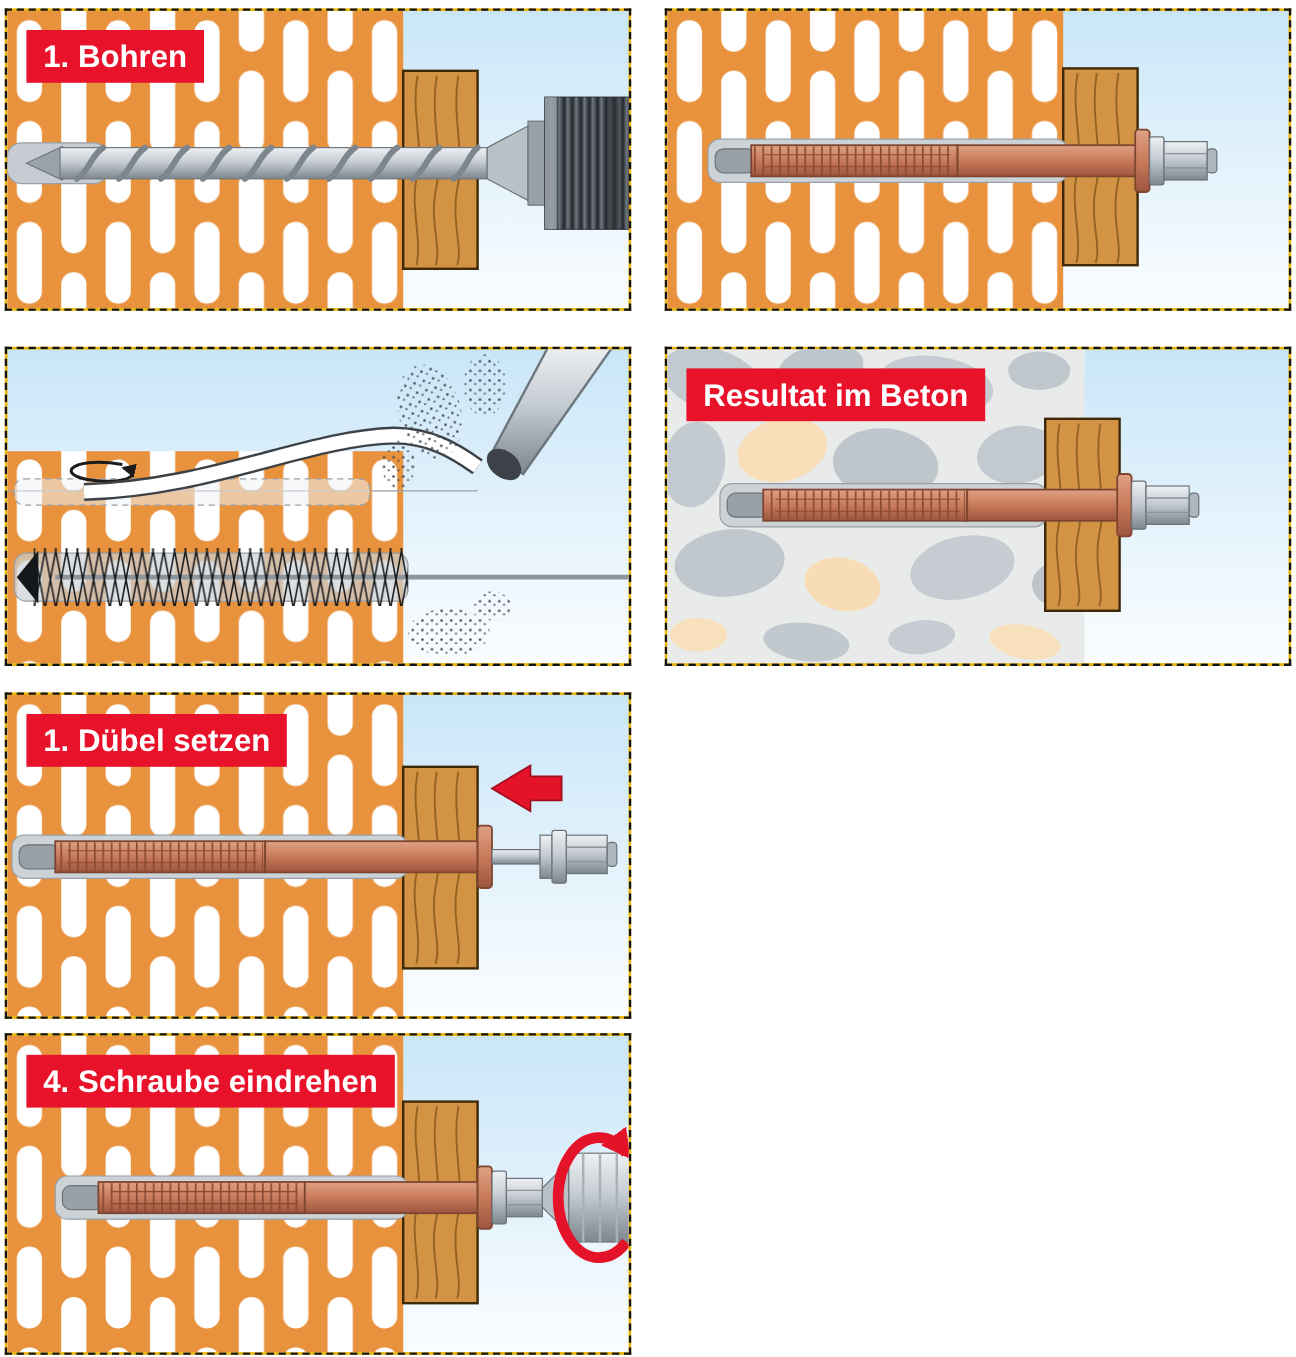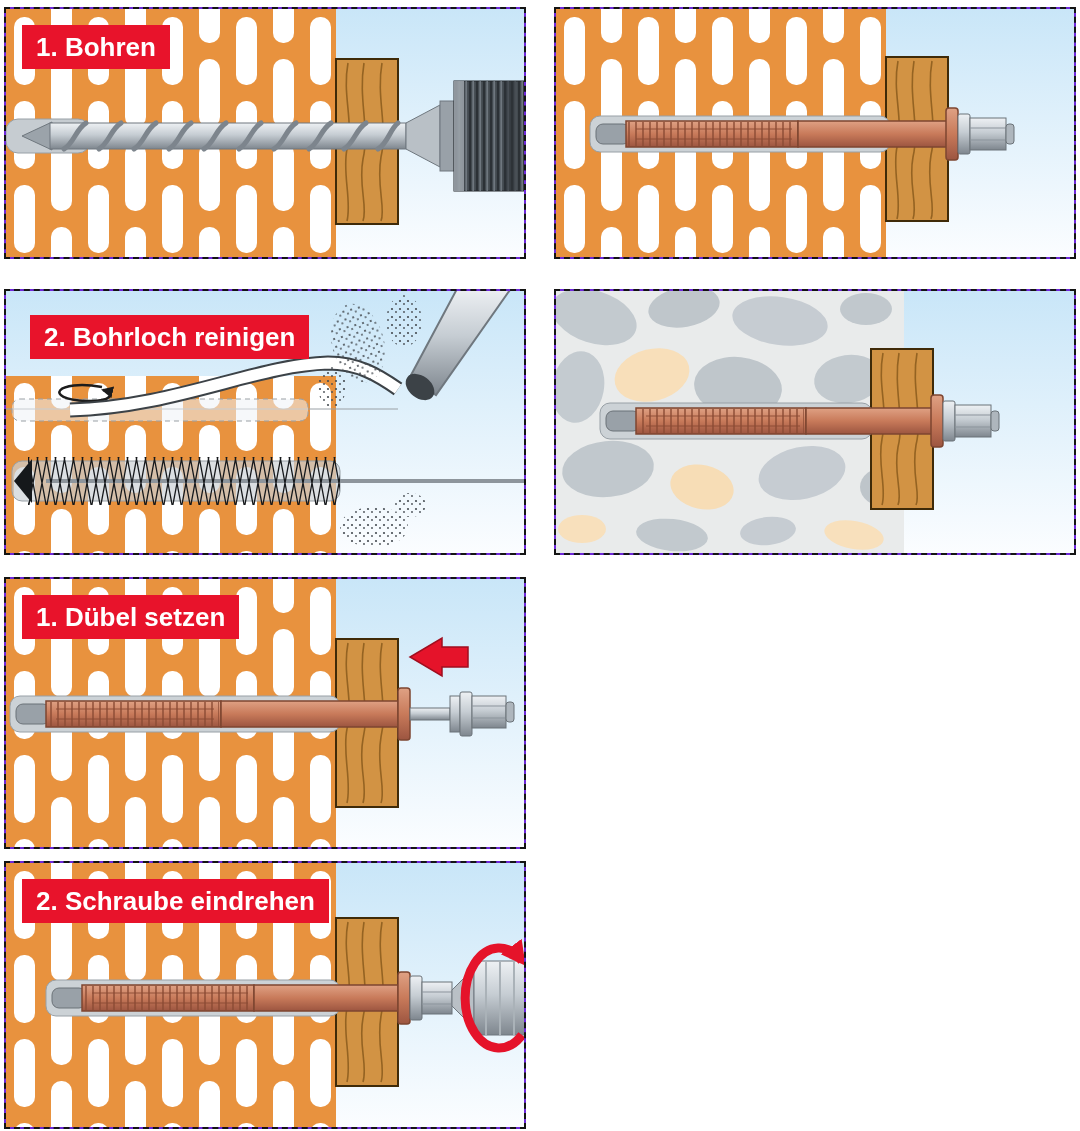--- a/index.html
+++ b/index.html
@@ -1,18 +1,18 @@
 <!DOCTYPE html>
 <html><head>
 <meta charset="utf-8">
 <style>
   html,body{margin:0;padding:0;background:#fff;}
   #sheet{position:relative;width:1080px;height:1131px;background:#fff;overflow:hidden;
          font-family:"Liberation Sans",sans-serif;}
-  .panel{position:absolute;border:2px dashed #141414;box-sizing:border-box;background:#6d28d9;overflow:hidden;}
+  .panel{position:absolute;border:2px dashed #141414;box-sizing:border-box;background:#eab308;overflow:hidden;}
   .panel svg{display:block;width:100%;height:100%;}
   .step-label{position:absolute;top:16px;left:16px;background:#e8132b;color:#fff;
               font-weight:bold;font-size:26px;line-height:1;padding:9px 14px;white-space:nowrap;}
 </style>
 </head>
 <body>
 
 <div id="sheet">
 
   <svg width="0" height="0" style="position:absolute" aria-hidden="true">
@@ -130,21 +130,20 @@
       <ellipse cx="326" cy="96" rx="14" ry="20" fill="url(#dust)"></ellipse>
       <rect x="6" y="170" width="328" height="40" rx="10" fill="#ccd2d6" fill-opacity="0.7" stroke="#98a0a6"></rect>
       <g>
         <line x1="40" y1="190" x2="518" y2="190" stroke="#8d959c" stroke-width="4"></line>
         <rect x="22" y="166" width="312" height="48" fill="url(#bristle)"></rect>
         <polygon points="8,190 26,168 26,212" fill="#15181b"></polygon>
       </g>
       <ellipse cx="368" cy="236" rx="34" ry="20" fill="url(#dust)"></ellipse>
       <ellipse cx="404" cy="214" rx="16" ry="12" fill="url(#dust)"></ellipse>
     </svg>
-    <div class="step-label" style="top:24px;left:24px">2. Bohrloch reinigen</div>
   </div>
 
   <div class="panel" style="left:554px;top:289px;width:522px;height:266px">
     <svg viewBox="0 0 518 262">
       <defs>
           <clipPath id="concClip">
             <rect x="0" y="0" width="348" height="262"></rect>
           </clipPath>
         </defs>
       <rect x="0" y="0" width="518" height="262" fill="url(#sky)"></rect>
@@ -178,20 +177,21 @@
         <rect x="82" y="118" width="166" height="24" fill="url(#ribs)"></rect>
         <path d="M90 125 H244 M90 135 H244" stroke="#8a4a33" stroke-width="0.9"></path>
         <rect x="250" y="117" width="127" height="26" fill="url(#terra)" stroke="#7e4631" stroke-width="1.5"></rect>
         <rect x="375" y="104" width="12" height="52" rx="3" fill="url(#terra)" stroke="#7e4631" stroke-width="1.5"></rect>
         <rect x="387" y="110" width="12" height="40" rx="2" fill="url(#metalV)" stroke="#6b7278"></rect>
         <rect x="399" y="114" width="36" height="32" fill="url(#metalV)" stroke="#6b7278"></rect>
         <path d="M399 124 H435 M399 136 H435" stroke="#8b939b" stroke-width="1.2"></path>
         <rect x="435" y="120" width="8" height="20" rx="3" fill="#aeb6bd" stroke="#6b7278"></rect>
       </g>
     </svg>
+    <div class="step-label">Resultat im Beton</div>
   </div>
 
   <div class="panel" style="left:4px;top:577px;width:522px;height:272px">
     <svg viewBox="0 0 518 268">
       <rect x="0" y="0" width="518" height="268" fill="url(#sky)"></rect>
       <rect x="0" y="0" width="330" height="268" fill="url(#brick)"></rect>
       <g>
         <rect x="330" y="60" width="62" height="168" fill="#d29344" stroke="#3f2a08" stroke-width="2"></rect>
         <path d="M342 64 C336 96 348 122 341 150 C336 174 346 202 341 224 M358 64 C352 100 364 130 357 160 C352 186 362 208 357 224 M376 64 C370 98 382 128 375 158 C370 186 380 210 375 224" stroke="#8a5a1c" stroke-width="1.6" fill="none" opacity="0.85"></path>
       </g>
@@ -235,16 +235,16 @@
         <rect x="416" y="119" width="30" height="32" fill="url(#metalV)" stroke="#6b7278"></rect>
         <path d="M416 129 H446 M416 141 H446" stroke="#8b939b" stroke-width="1.2"></path>
       </g>
       <g>
         <polygon points="446,127 468,105 468,165 446,143" fill="#b9c0c6" stroke="#6f777e"></polygon>
         <rect x="468" y="98" width="52" height="74" fill="url(#metalV)" stroke="#6f777e"></rect>
         <path d="M480 98 V172 M494 98 V172 M508 98 V172" stroke="#aab2b8" stroke-width="2"></path>
       </g>
       <path d="M516 172 A 34 50 0 1 1 516 98" stroke="#e5132a" stroke-width="9" fill="none" marker-end="url(#mArrR)"></path>
     </svg>
-    <div class="step-label">2. Schraube eindrehen</div>
+    <div class="step-label">4. Schraube eindrehen</div>
   </div>
 
 </div>
 
 </body></html>

